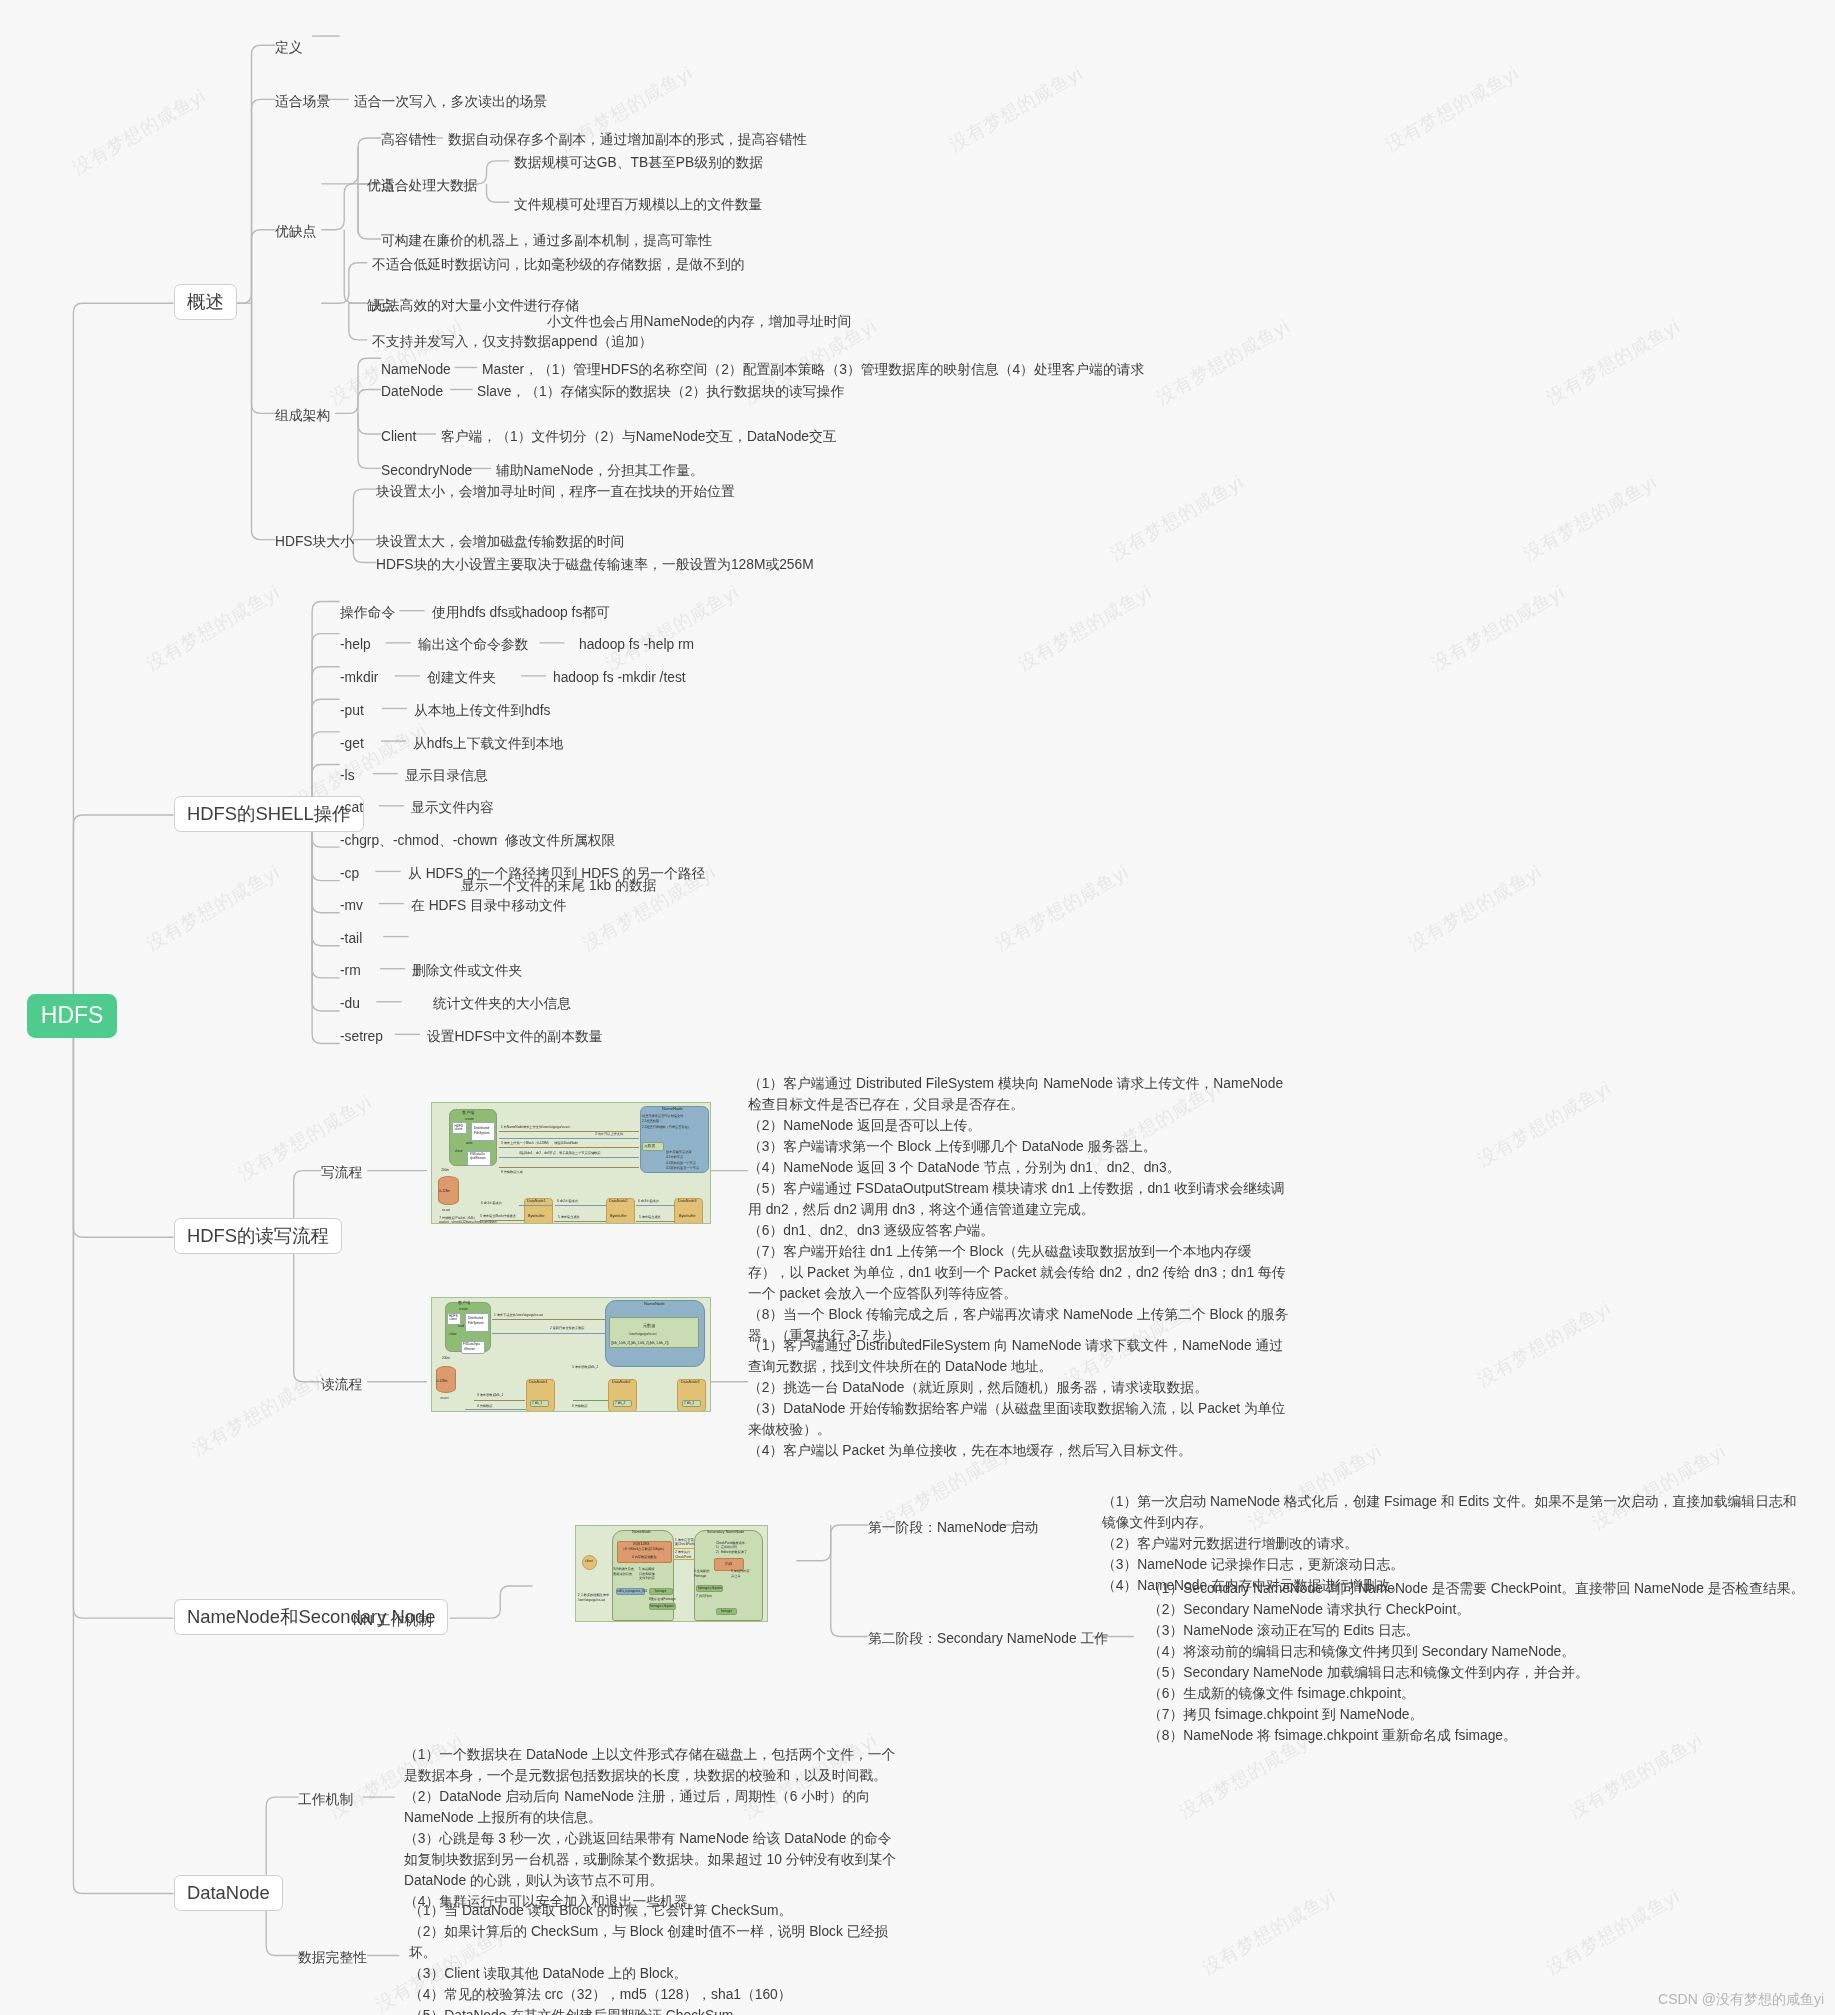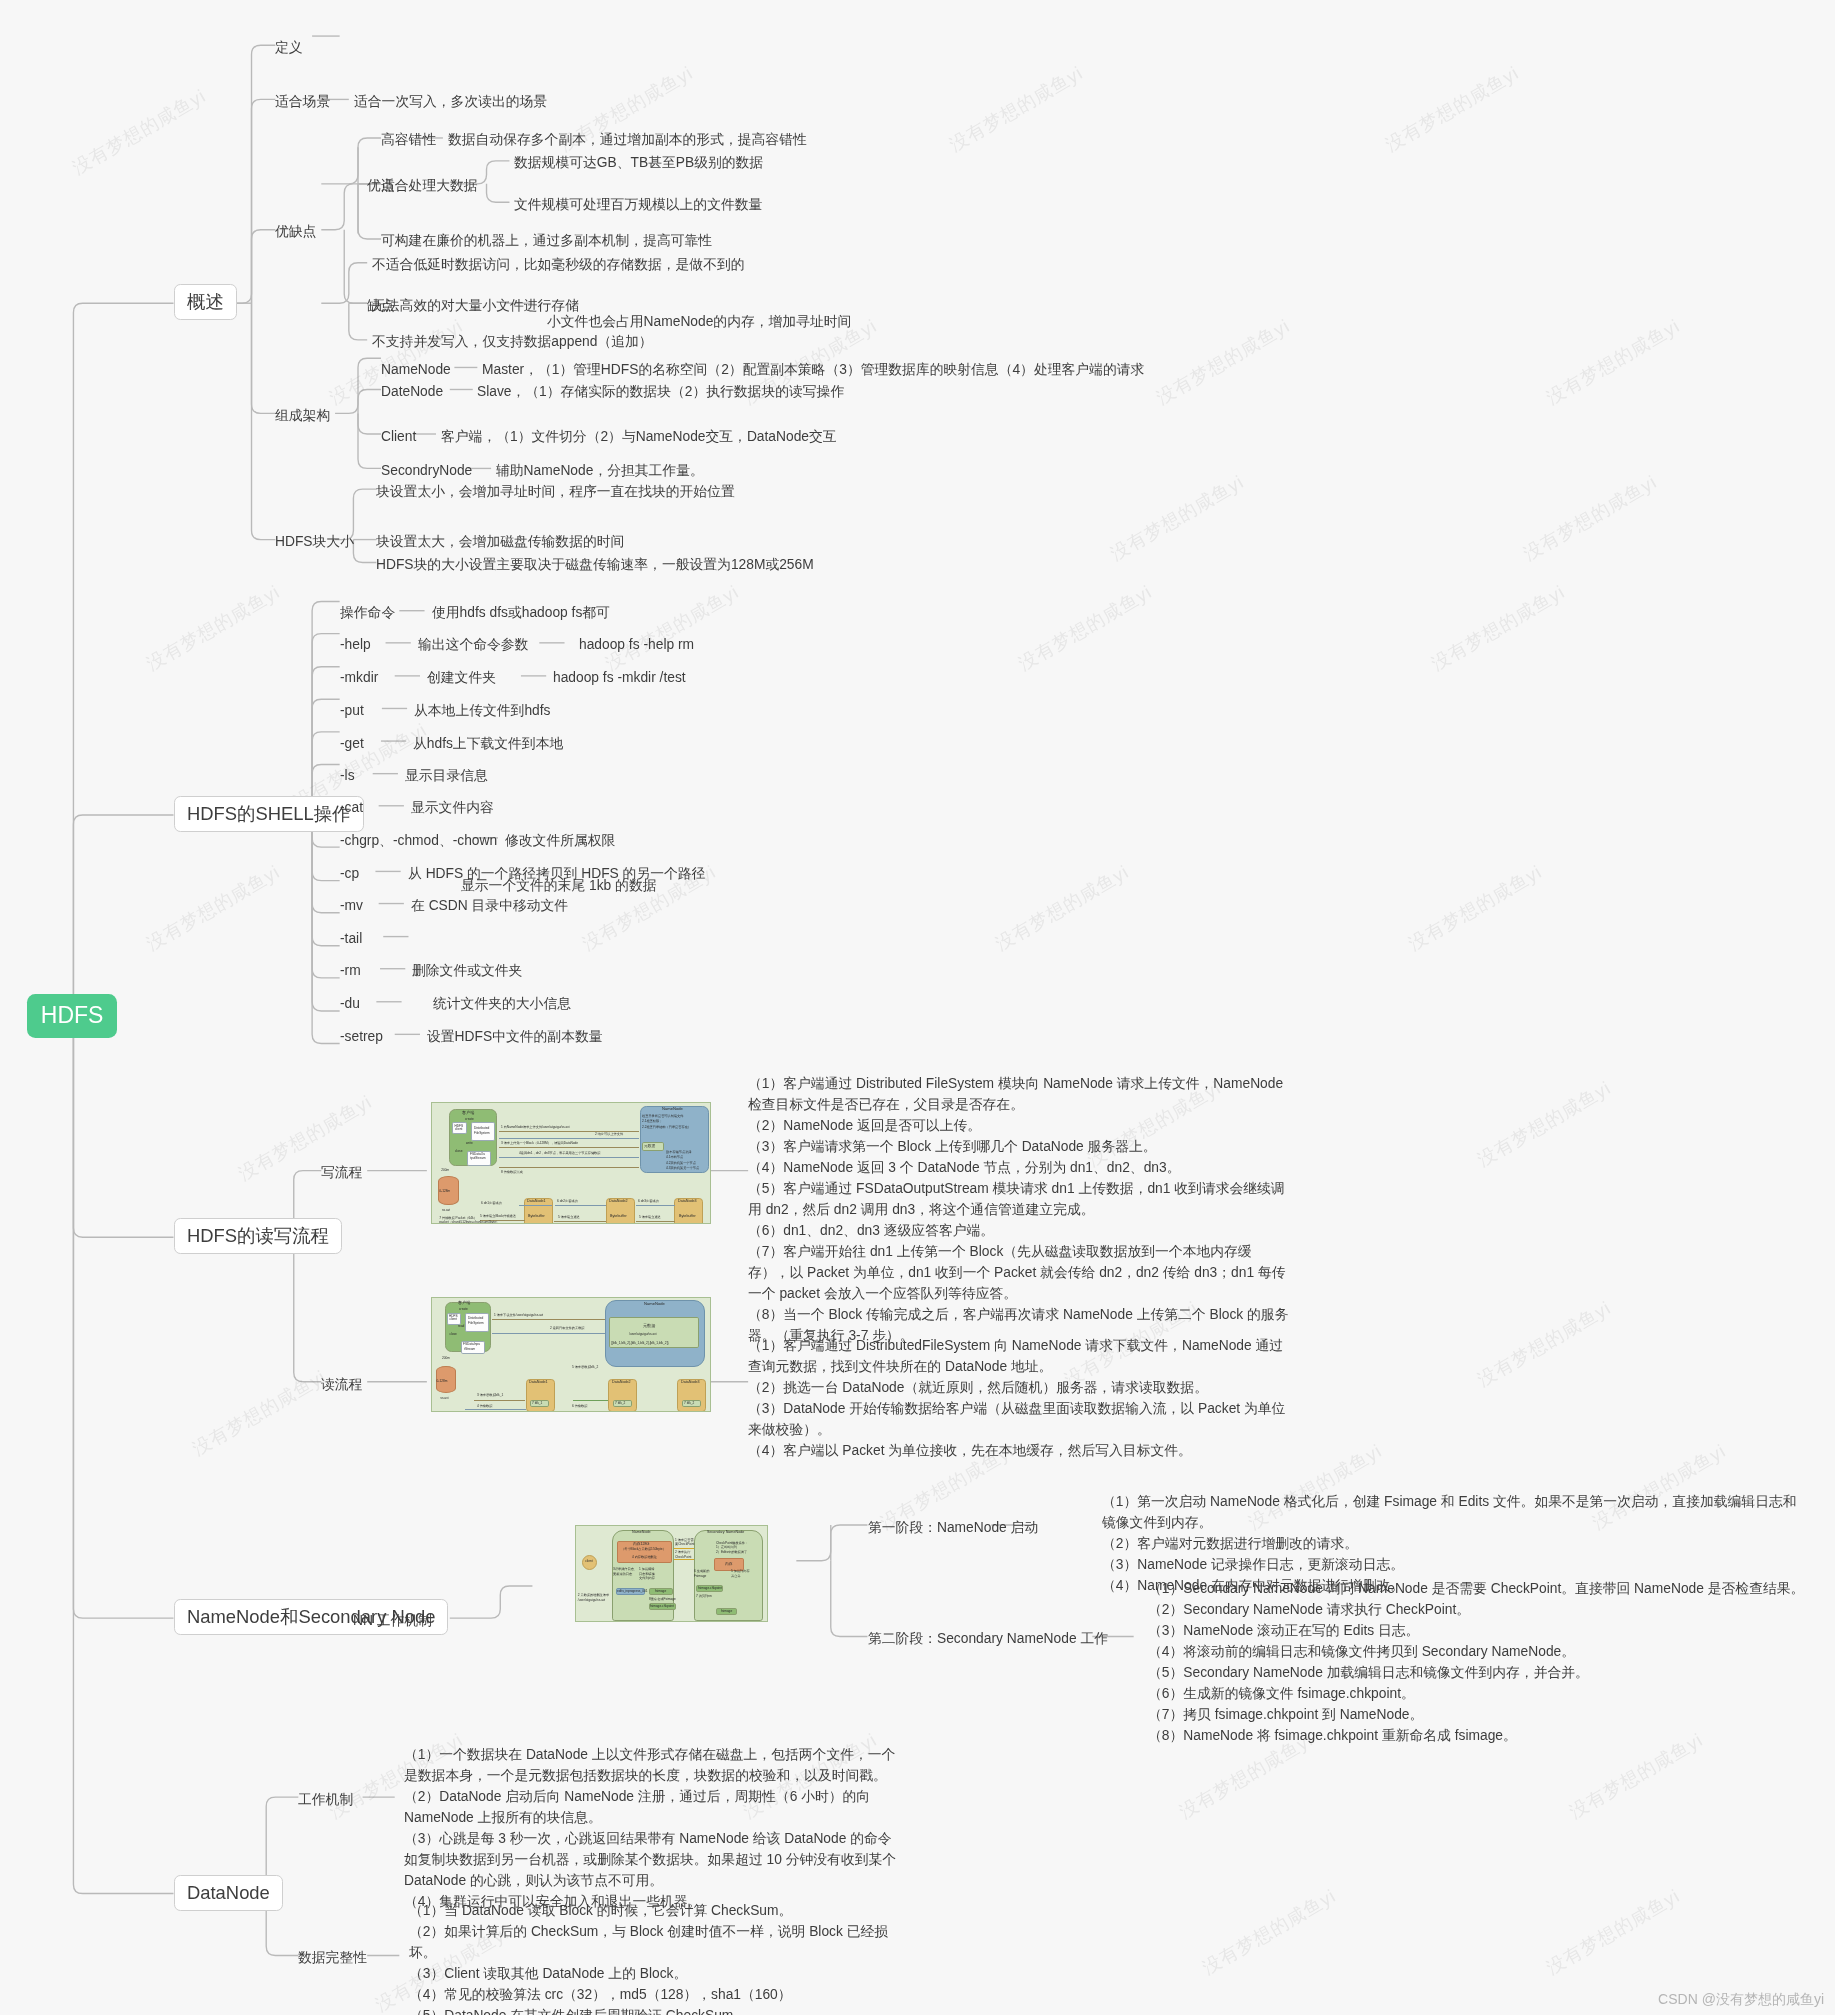--- a/index.html
+++ b/index.html
@@ -308,21 +308,21 @@
   <div class="lbl" style="left:340px;top:798px;">-cat</div>
   <div class="lbl" style="left:411px;top:798px;">显示文件内容</div>
 
   <div class="lbl" style="left:340px;top:831px;">-chgrp、-chmod、-chown</div>
   <div class="lbl" style="left:505px;top:831px;">修改文件所属权限</div>
 
   <div class="lbl" style="left:340px;top:864px;">-cp</div>
   <div class="lbl" style="left:408px;top:864px;">从 HDFS 的一个路径拷贝到 HDFS 的另一个路径</div>
 
   <div class="lbl" style="left:340px;top:896px;">-mv</div>
-  <div class="lbl" style="left:411px;top:896px;">在 CSDN 目录中移动文件</div>
+  <div class="lbl" style="left:411px;top:896px;">在 HDFS 目录中移动文件</div>
 
   <div class="lbl" style="left:340px;top:929px;">-tail</div>
   <div class="lbl" style="left:415px;top:876px;margin-left:46px;">显示一个文件的末尾 1kb 的数据</div>
 
   <div class="lbl" style="left:340px;top:961px;">-rm</div>
   <div class="lbl" style="left:412px;top:961px;">删除文件或文件夹</div>
 
   <div class="lbl" style="left:340px;top:994px;">-du</div>
   <div class="lbl" style="left:433px;top:994px;">统计文件夹的大小信息</div>
 

